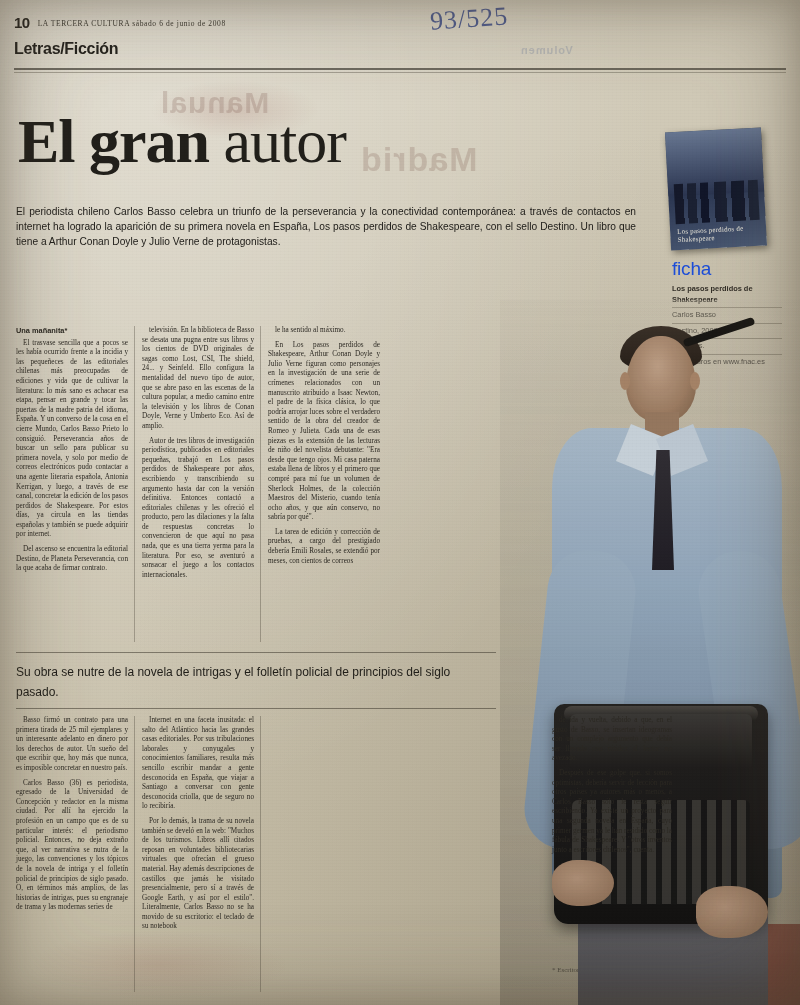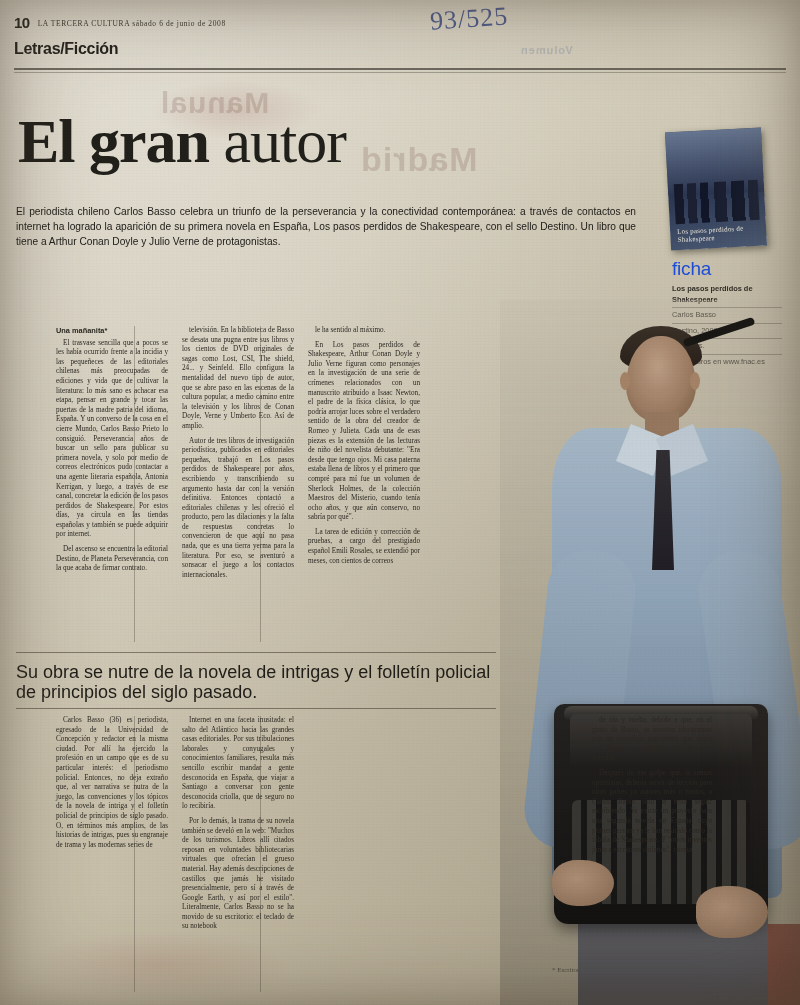--- a/index.html
+++ b/index.html
@@ -180,21 +180,20 @@
 
   
   .col {
     position: absolute;
     font-family: "Liberation Serif", serif;
     font-size: 7.2px;
     line-height: 9.6px;
     text-align: justify;
     color: #2b2822;
     filter: blur(0.35px);
-    margin-left: 40px;
   }
   .col .dropcap-label {
     font-family: "Liberation Sans", sans-serif;
     font-weight: bold;
     font-size: 7.4px;
     display: block;
     margin-bottom: 3px;
   }
   .col p { margin: 0 0 5px 0; text-indent: 7px; }
   .col p.first { text-indent: 7px; }
@@ -204,21 +203,21 @@
     width: 1px;
     background: rgba(70,64,52,.35);
   }
 
   
   .pullquote {
     position: absolute;
     left: 16px; top: 662px;
     width: 480px;
     font-family: "Liberation Sans", sans-serif;
-    font-size: 18px;
+    font-size: 12px;
     line-height: 20px;
     color: #201e19;
   }
   .pq-rule-top {
     position: absolute; left: 16px; top: 652px; width: 480px; height: 1px;
     background: rgba(60,55,44,.55);
   }
   .pq-rule-bottom {
     position: absolute; left: 16px; top: 708px; width: 480px; height: 1px;
     background: rgba(60,55,44,.55);
@@ -428,28 +427,29 @@
 
     <div class="col" style="left:142px; top:326px; width:112px;">
       <p class="first">televisión. En la biblioteca de Basso se desata una pugna entre sus libros y los cientos de DVD originales de sagas como Lost, CSI, The shield, 24... y Seinfeld. Ello configura la mentalidad del nuevo tipo de autor, que se abre paso en las escenas de la cultura popular, a medio camino entre la televisión y los libros de Conan Doyle, Verne y Umberto Eco. Así de amplio.</p>
       <p>Autor de tres libros de investigación periodística, publicados en editoriales pequeñas, trabajó en Los pasos perdidos de Shakespeare por años, escribiendo y transcribiendo su argumento hasta dar con la versión definitiva. Entonces contactó a editoriales chilenas y les ofreció el producto, pero las dilaciones y la falta de respuestas concretas lo convencieron de que aquí no pasa nada, que es una tierra yerma para la literatura. Por eso, se aventuró a sonsacar el juego a los contactos internacionales.</p>
     </div>
     <div class="colrule" style="left:260px; top:326px; height:316px;"></div>
 
     <div class="col" style="left:268px; top:326px; width:112px;">
       <p class="first">le ha sentido al máximo.</p>
       <p>En Los pasos perdidos de Shakespeare, Arthur Conan Doyle y Julio Verne figuran como personajes en la investigación de una serie de crímenes relacionados con un manuscrito atribuido a Isaac Newton, el padre de la física clásica, lo que podría arrojar luces sobre el verdadero sentido de la obra del creador de Romeo y Julieta. Cada una de esas piezas es la extensión de las lecturas de niño del novelista debutante: "Era desde que tengo ojos. Mi casa paterna estaba llena de libros y el primero que compré para mí fue un volumen de Sherlock Holmes, de la colección Maestros del Misterio, cuando tenía ocho años, y que aún conservo, no sabría por qué".</p>
-      <p>La tarea de edición y corrección de pruebas, a cargo del prestigiado español Emili Rosales, se extendió por meses, con cientos de correos</p>
+      <p>La tarea de edición y corrección de pruebas, a cargo del prestigiado debería Emili Rosales, se extendió por meses, con cientos de correos</p>
     </div>
 
     <div class="pq-rule-top"></div>
     <div class="pullquote">Su obra se nutre de la novela de intrigas y el folletín policial de principios del siglo pasado.</div>
     <div class="pq-rule-bottom"></div>
 
     <div class="col" style="left:16px; top:716px; width:112px;">
+      <p class="first">Basso firmó un contrato para una primera tirada de 25 mil ejemplares y un interesante adelanto en dinero por los derechos de autor. Un sueño del que escribir que, hoy más que nunca, es imposible concretar en nuestro país.</p>
       <p>Carlos Basso (36) es periodista, egresado de la Universidad de Concepción y redactor en la misma ciudad. Por allí ha ejercido la profesión en un campo que es de su particular interés: el periodismo policial. Entonces, no deja extraño que, al ver narrativa se nutra de la juego, las convenciones y los tópicos de la novela de intriga y el folletín policial de principios de siglo pasado. O, en términos más amplios, de las historias de intrigas, pues su engranaje de trama y las modernas series de</p>
     </div>
     <div class="colrule" style="left:134px; top:716px; height:276px;"></div>
 
     <div class="col" style="left:142px; top:716px; width:112px;">
       <p class="first">Internet en una faceta inusitada: el salto del Atlántico hacia las grandes casas editoriales. Por sus tribulaciones laborales y conyugales y conocimientos familiares, resulta más sencillo escribir mandar a gente desconocida en España, que viajar a Santiago a conversar con gente desconocida criolla, que de seguro no lo recibiría.</p>
       <p>Por lo demás, la trama de su novela también se develó en la web: "Muchos de los turismos. Libros allí citados reposan en voluntades bibliotecarias virtuales que ofrecían el grueso material. Hay además descripciones de castillos que jamás he visitado presencialmente, pero sí a través de Google Earth, y así por el estilo". Literalmente, Carlos Basso no se ha movido de su escritorio: el teclado de su notebook</p>
     </div>
     <div class="colrule" style="left:260px; top:716px; height:276px;"></div>
 

